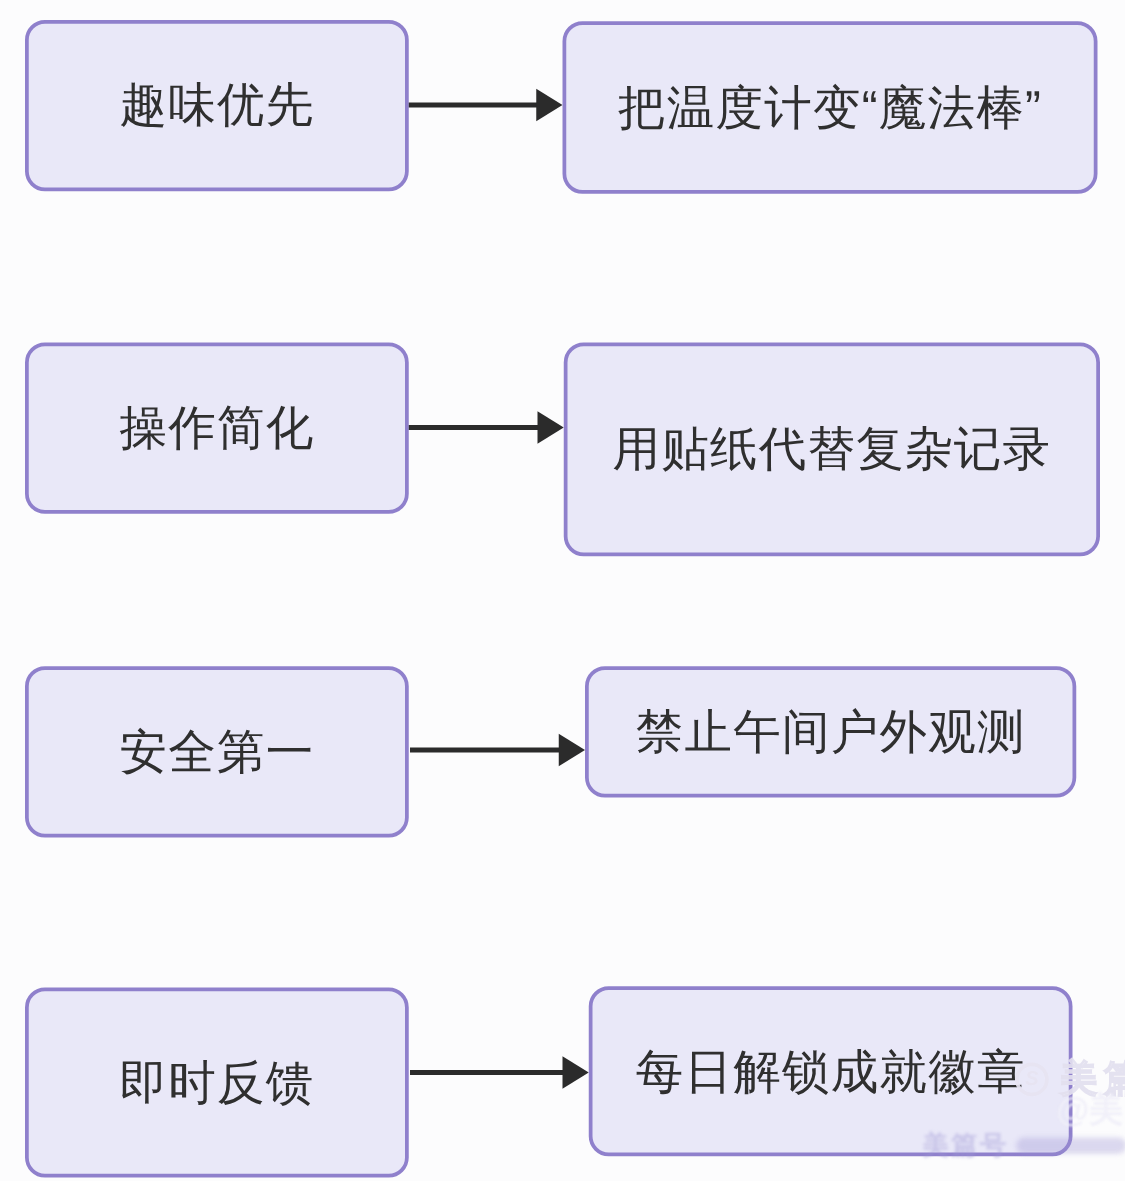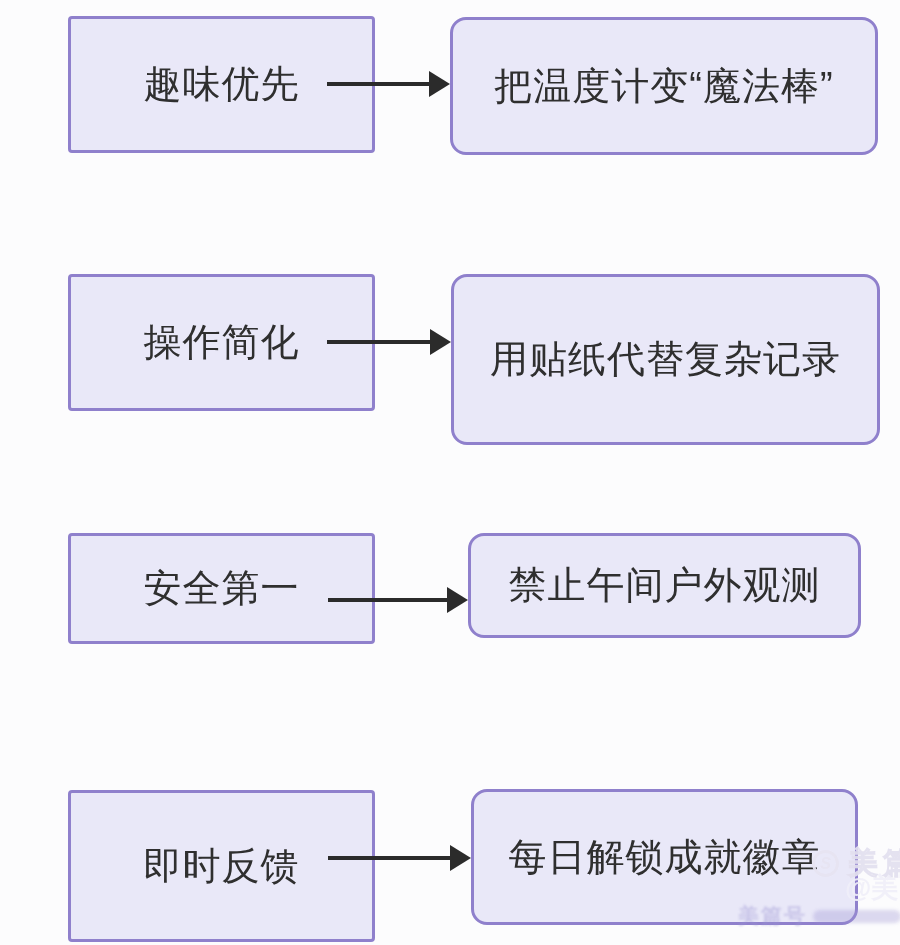--- a/index.html
+++ b/index.html
@@ -20,29 +20,29 @@
     border: 3px solid #8f80cc;
     display: flex;
     align-items: center;
     justify-content: center;
     color: #2f2f2f;
     font-size: 38px;
     font-weight: 500;
     letter-spacing: 1px;
     white-space: nowrap;
   }
-  .left-box  { border-radius: 4px;  left: 20px; width: 307px; margin-left: 48px; }
+  .left-box  { border-radius: 16px;  left: 20px; width: 307px; }
   .right-box { border-radius: 16px; }
 
   
   .r1.left-box  { top: 16px;  height: 137px; }
   .r1.right-box { top: 17px;  height: 138px; left: 450px; width: 428px; }
   .r2.left-box  { top: 274px; height: 137px; }
   .r2.right-box { top: 274px; height: 171px; left: 451px; width: 429px; }
-  .r3.left-box  { top: 533px; height: 111px; }
+  .r3.left-box  { top: 533px; height: 137px; }
   .r3.right-box { top: 533px; height: 105px; left: 468px; width: 393px; }
   .r4.left-box  { top: 790px; height: 152px; }
   .r4.right-box { top: 789px; height: 136px; left: 471px; width: 387px; }
 
   .arrow {
     position: absolute;
     height: 4px;
     background: #2b2b2b;
   }
   .arrow::after {

